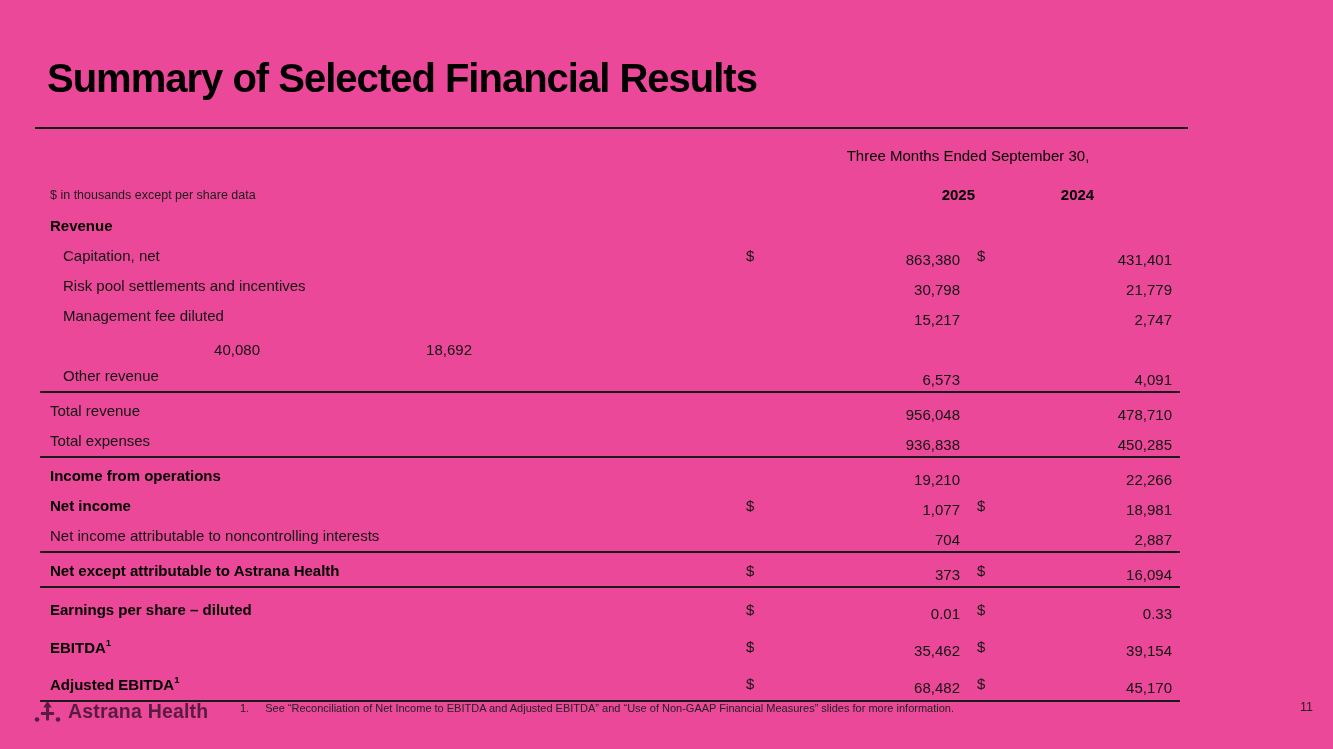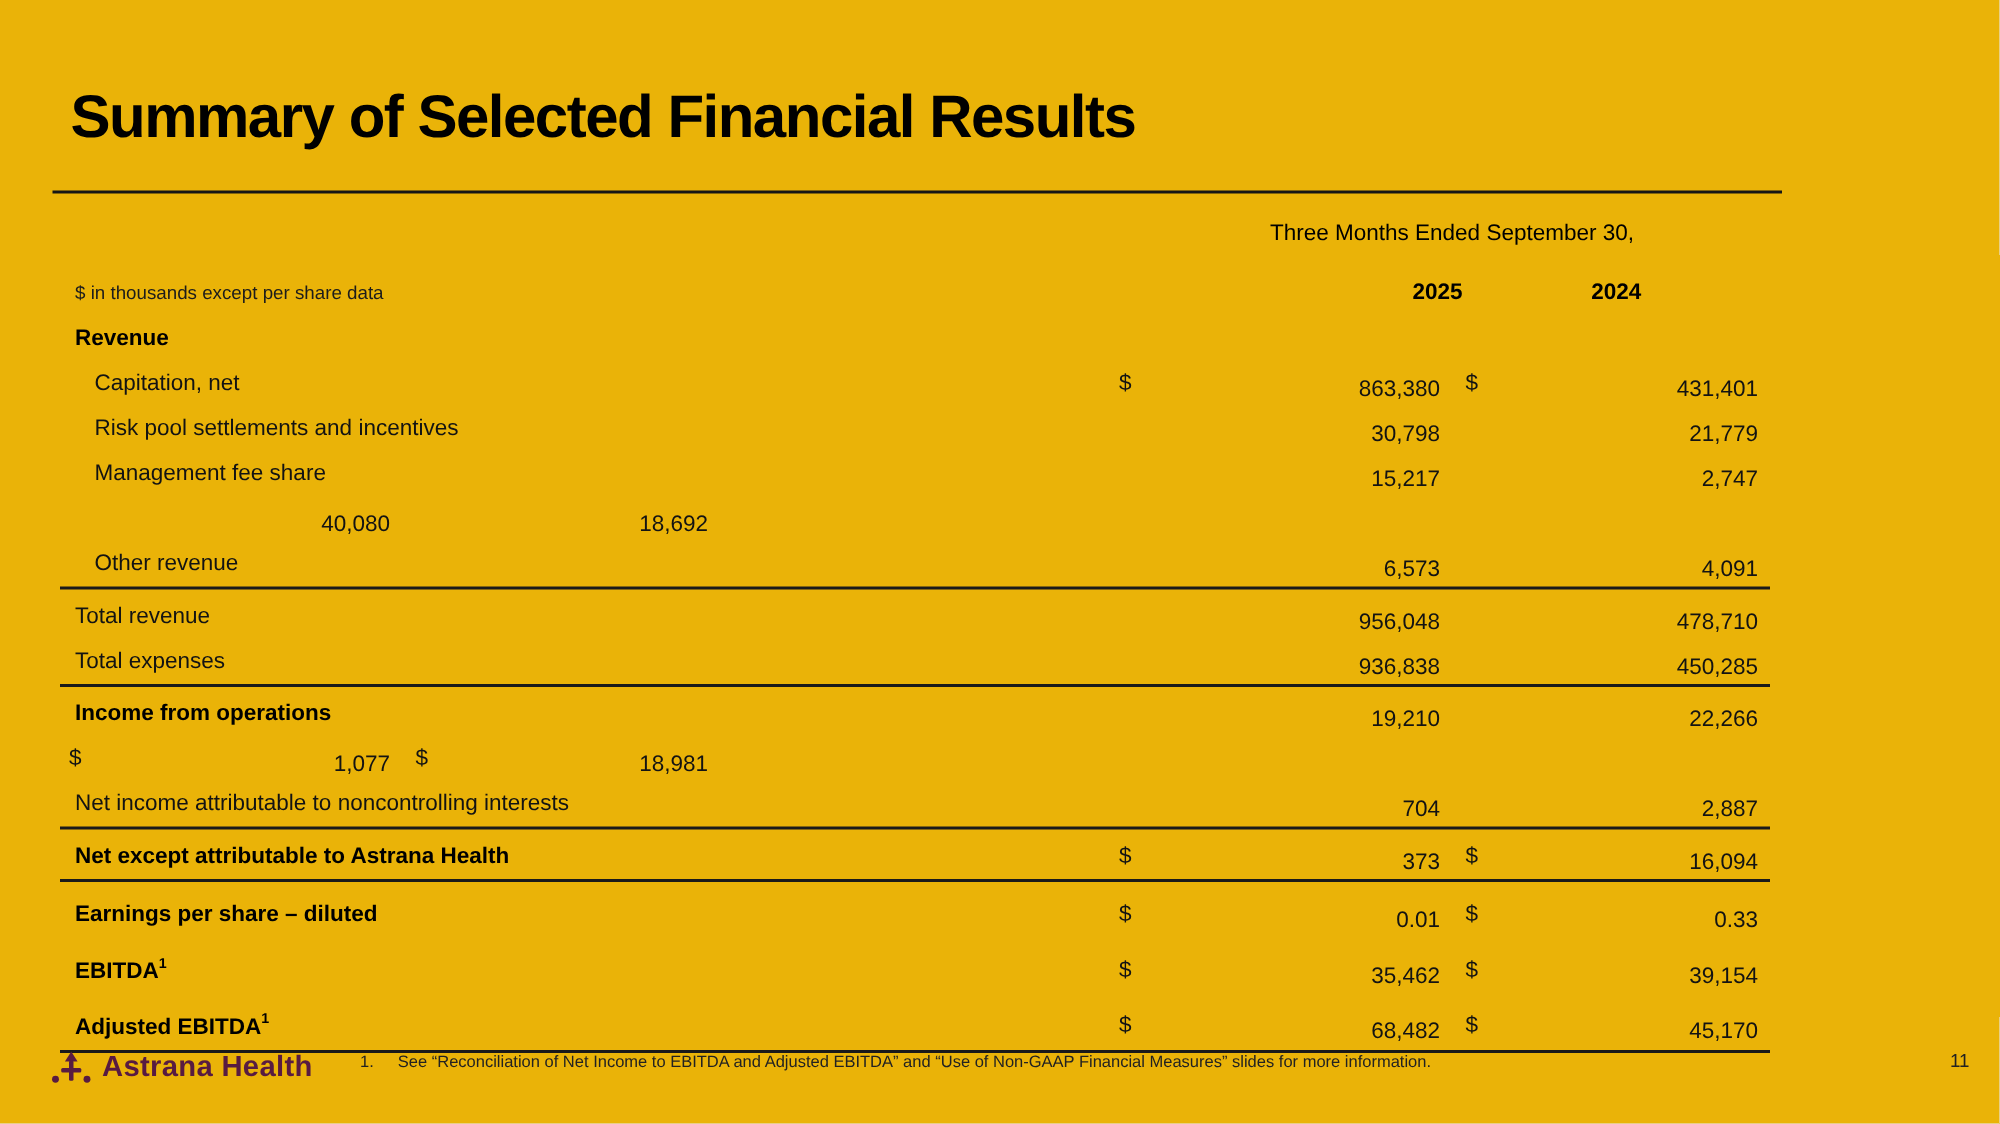--- a/index.html
+++ b/index.html
@@ -1,20 +1,20 @@
 <!DOCTYPE html>
 <html><head>
 <meta charset="utf-8">
 <style>
   html,body { margin:0; padding:0; background:#e8e8e8; }
   .slide {
     position:relative;
     width:1333px; height:749px;
     margin:0 auto;
-    background:#eab308;
+    background:#ec4899;
     font-family:"Liberation Sans", sans-serif;
     color:#111;
     overflow:hidden;
   }
   .title {
     position:absolute; left:47px; top:56px;
     font-size:40px; font-weight:bold; letter-spacing:-1px;
     color:#000;
   }
   .title-rule {
@@ -111,21 +111,21 @@
       <span class="v2"><span class="num">431,401</span></span>
     </div>
         <div class="trow indent">
       <span class="lbl">Risk pool settlements and incentives</span>
       <span class="d1"></span>
       <span class="v1"><span class="num">30,798</span></span>
       <span class="d2"></span>
       <span class="v2"><span class="num">21,779</span></span>
     </div>
         <div class="trow indent">
-      <span class="lbl">Management fee share</span>
+      <span class="lbl">Management fee diluted</span>
       <span class="d1"></span>
       <span class="v1"><span class="num">15,217</span></span>
       <span class="d2"></span>
       <span class="v2"><span class="num">2,747</span></span>
     </div>
         <div class="trow indent">
       <span class="d1"></span>
       <span class="v1"><span class="num">40,080</span></span>
       <span class="d2"></span>
       <span class="v2"><span class="num">18,692</span></span>
@@ -154,20 +154,21 @@
     </div>
         <div class="hrule"></div>
         <div class="trow bold">
       <span class="lbl">Income from operations</span>
       <span class="d1"></span>
       <span class="v1"><span class="num">19,210</span></span>
       <span class="d2"></span>
       <span class="v2"><span class="num">22,266</span></span>
     </div>
         <div class="trow bold">
+      <span class="lbl">Net income</span>
       <span class="d1">$</span>
       <span class="v1"><span class="num">1,077</span></span>
       <span class="d2">$</span>
       <span class="v2"><span class="num">18,981</span></span>
     </div>
         <div class="trow">
       <span class="lbl">Net income attributable to noncontrolling interests</span>
       <span class="d1"></span>
       <span class="v1"><span class="num">704</span></span>
       <span class="d2"></span>

